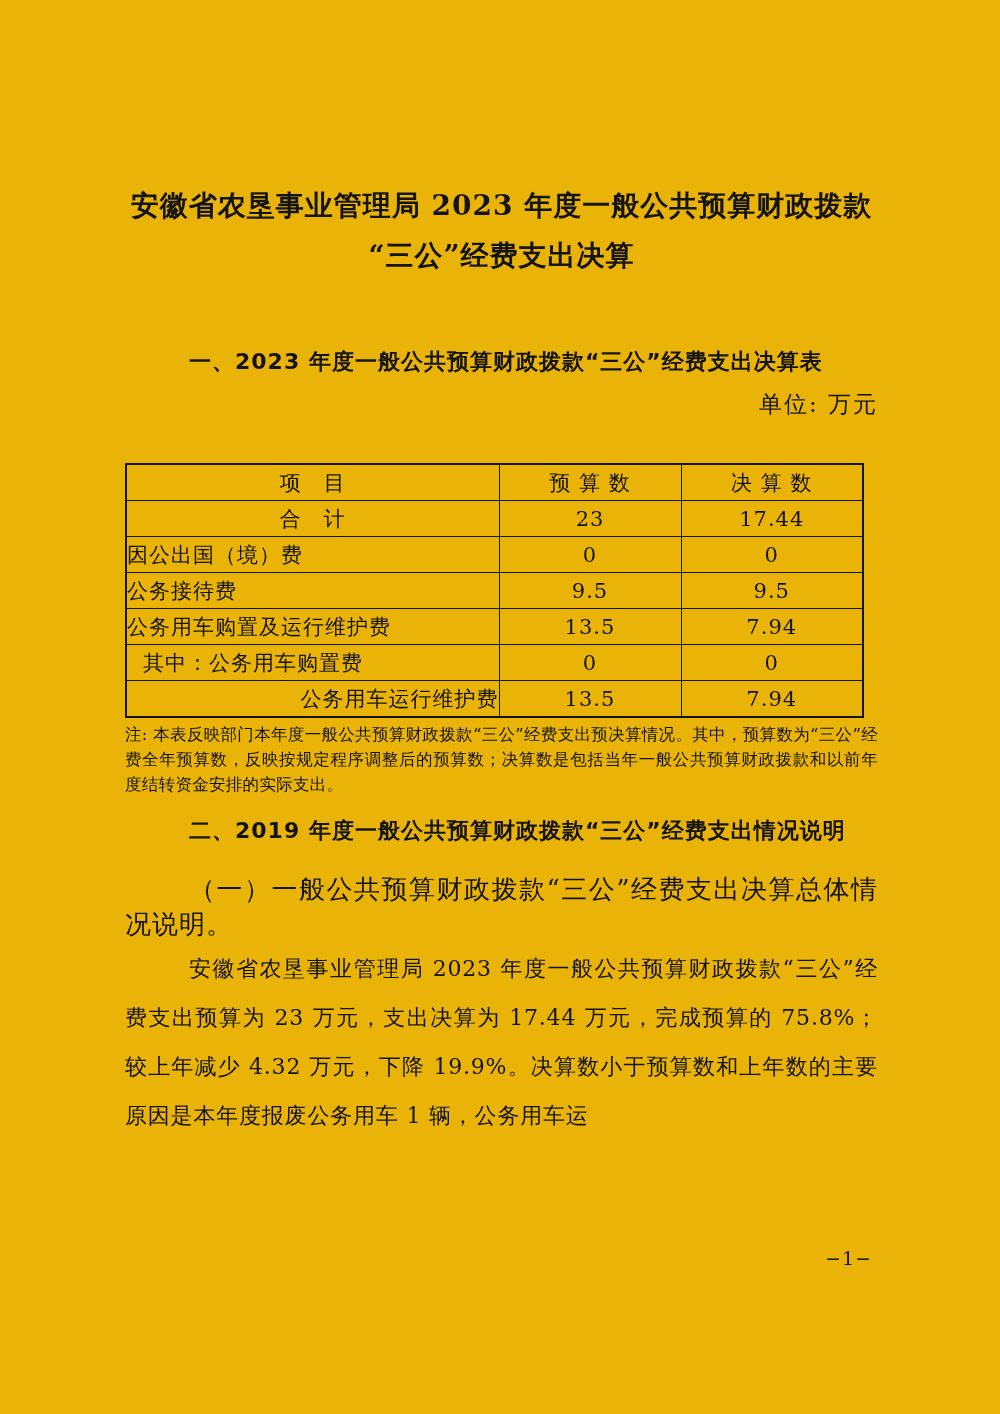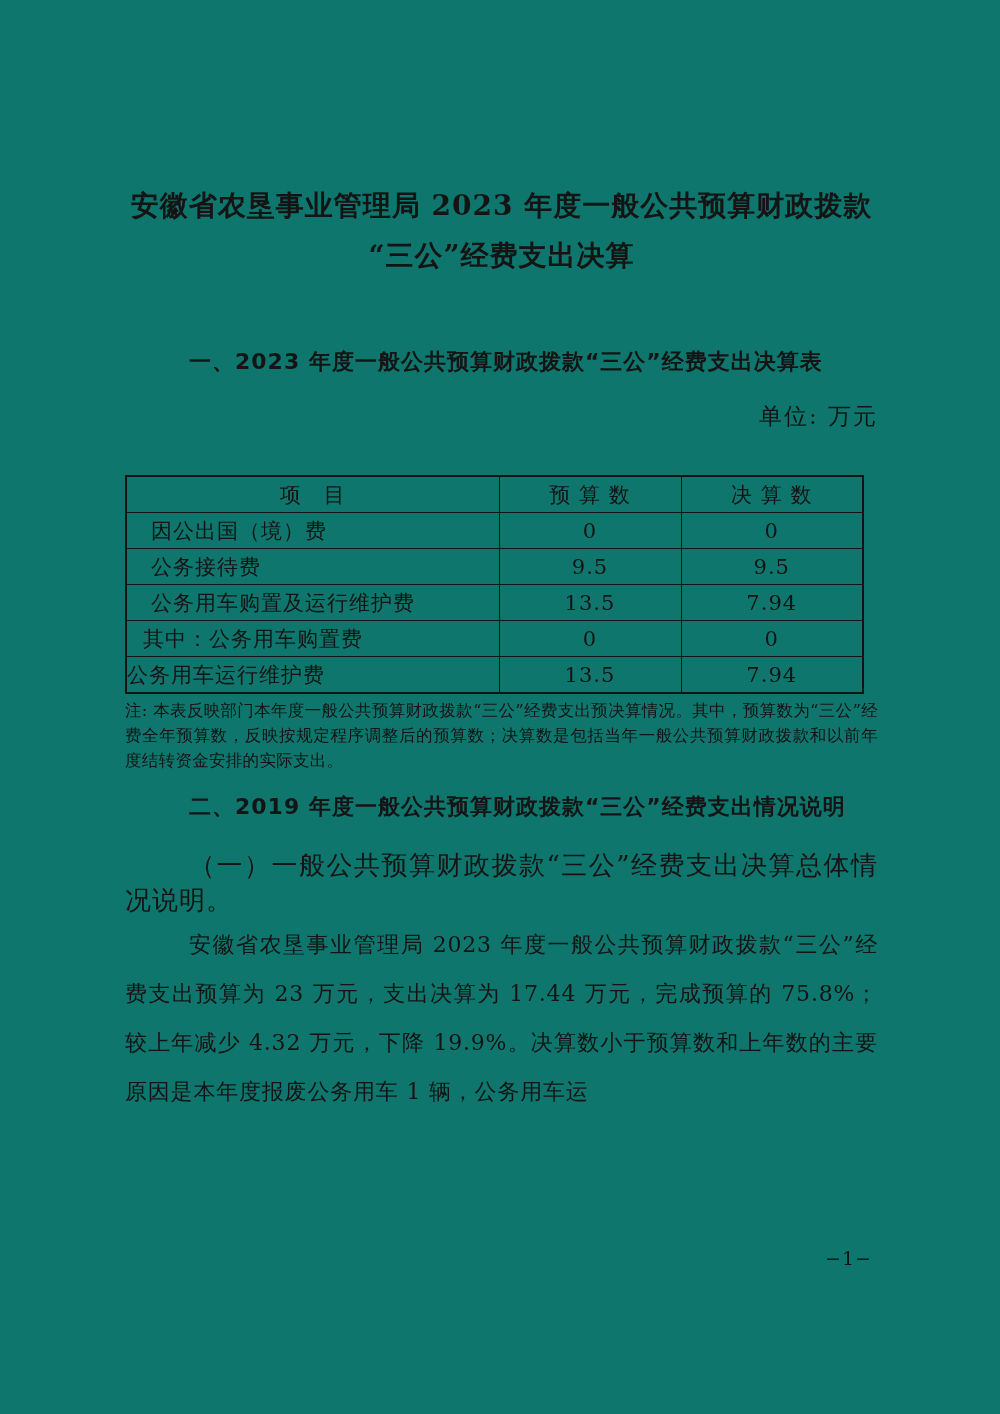--- a/index.html
+++ b/index.html
@@ -1,21 +1,21 @@
 <!DOCTYPE html>
 <html lang="zh"><head>
 <meta charset="utf-8">
 <style>
   html, body { margin: 0; padding: 0; background: #ffffff; }
   .page {
     position: relative;
     width: 1000px;
     height: 1414px;
     margin: 0 auto;
-    background: #0f766e;
+    background: #eab308;
     color: #141414;
     font-family: "DejaVu Serif", serif;
     overflow: hidden;
   }
   .content { padding: 0 122px 0 125px; }
 
   .doc-title {
     padding-top: 181px;
     text-align: center;
     font-weight: 700;
@@ -31,21 +31,21 @@
     line-height: 49px;
     font-weight: 700;
     font-family: "DejaVu Sans", sans-serif;
     text-indent: 64px;
     text-align: justify;
     letter-spacing: 1px;
   }
   .h2-heading { margin-top: 9px; }
 
   .unit-line {
-    margin-top: 15px;
+    margin-top: 3px;
     text-align: right;
     font-size: 23px;
     line-height: 30px;
     letter-spacing: 2px;
   }
 
   table.budget-table {
     border-collapse: collapse;
     table-layout: fixed;
     width: 737px;
@@ -60,23 +60,23 @@
     font-family: "DejaVu Serif", serif;
     padding: 0;
     text-align: center;
     letter-spacing: 1px;
     overflow: hidden;
     white-space: nowrap;
     margin-left: 7px;
   }
   .budget-table .col-item  { width: 373px; }
   .budget-table .col-num   { width: 182px; }
-  .budget-table td.item-left   { text-align: left; padding-left: 24px; }
+  .budget-table td.item-left   { text-align: left; padding-left: 0; }
   .budget-table td.item-ind1   { text-align: left; padding-left: 16px; }
-  .budget-table td.item-ind2   { text-align: left; }
+  .budget-table td.item-ind2   { text-align: right; }
 
   .table-note {
     margin-top: 4px;
     font-size: 16.5px;
     line-height: 25px;
     text-align: justify;
     letter-spacing: 0.3px;
   }
 
   .h3-heading {
@@ -131,20 +131,25 @@
       </colgroup>
       <thead>
         <tr>
           <th>项　目</th>
           <th>预 算 数</th>
           <th>决 算 数</th>
         </tr>
       </thead>
       <tbody>
         <tr>
+          <td>合　计</td>
+          <td>23</td>
+          <td>17.44</td>
+        </tr>
+        <tr>
           <td class="item-left">因公出国（境）费</td>
           <td>0</td>
           <td>0</td>
         </tr>
         <tr>
           <td class="item-left">公务接待费</td>
           <td>9.5</td>
           <td>9.5</td>
         </tr>
         <tr>

